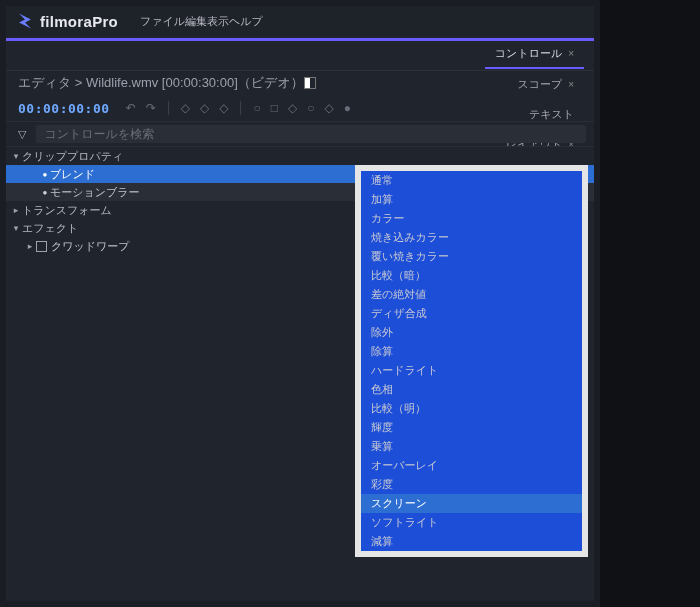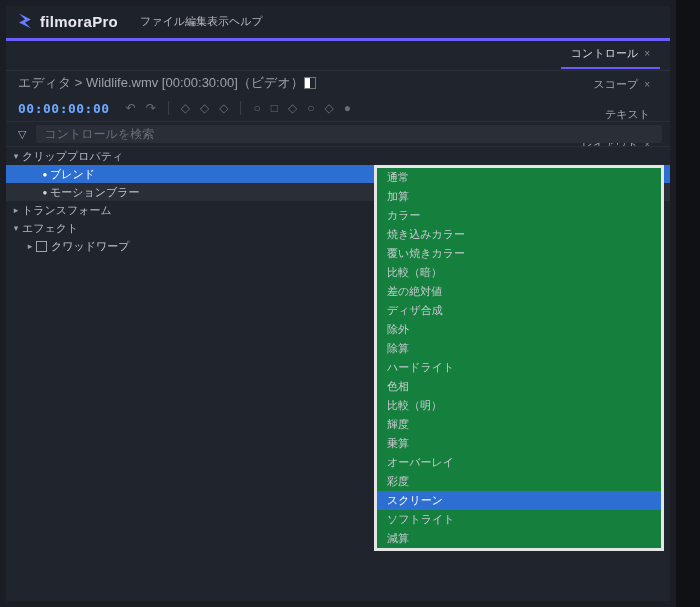--- a/index.html
+++ b/index.html
@@ -1,17 +1,17 @@
 <!DOCTYPE html>
 <html><head>
 <meta charset="utf-8">
 <style>
   * { box-sizing: border-box; margin: 0; padding: 0; font-family: "Hiragino Sans", "Meiryo", sans-serif; }
   body { background: #0f1114; width: 700px; height: 607px; overflow: hidden; color: #c8c8d0; font-size: 11px; }
-  .app { width: 676px; height: 607px; background: #1a1d23; padding: 6px; }
+  .app { width: 600px; height: 607px; background: #1a1d23; padding: 6px; }
   .inner { width: 100%; height: 100%; background: #20242c; display: flex; flex-direction: column; }
 
   
   .titlebar { height: 30px; display: flex; align-items: center; padding: 0 10px; gap: 14px; background: #1e2229; }
   .logo { display: flex; align-items: center; gap: 6px; }
   .logo svg { width: 18px; height: 18px; }
   .logo-text { font-size: 15px; font-weight: 600; color: #e8e8f0; letter-spacing: .3px; }
   .logo-text .pro { font-weight: 700; }
   .menubar { display: flex; gap: 0; margin-left: 8px; }
   .menubar span { color: #b8b8c4; font-size: 11px; cursor: default; }
@@ -49,21 +49,21 @@
   .row.header { color:#b8bac4;}
   .row.selected { background:#2d6ed2; color:#fff;}
   .row .bullet { width:10px; text-align:center; font-size:8px; color:#cfd3db;}
   .row.selected .bullet{color:#fff;}
   .row .chk { width:11px; height:11px; border:1px solid #9ea2ac; margin-right:4px; display:inline-block;}
   .row .value { margin-left:auto; padding-right:18px; color:#fff; font-size:11px;}
   .row.selected .value{ color:#fff;}
   .row .dd-arrow { position:absolute; right:10px; color:#dfe2ea; font-size:8px;}
 
   
-  .dropdown { position:absolute; left:368px; right:6px; top:0; border:3px solid #e5e5e5; background:#15803d; }
+  .dropdown { position:absolute; left:349px; right:6px; top:0; border:6px solid #e5e5e5; background:#1d4ed8; }
   .dropdown .opt { height:19px; display:flex; align-items:center; padding:0 10px; font-size:11px; color:#c8cad2;}
   .dropdown .opt.selected { background:#2d6ed2; color:#fff;}
 </style>
 </head>
 <body>
 
 <div class="app">
     <div class="inner">
 
   <div class="titlebar">

